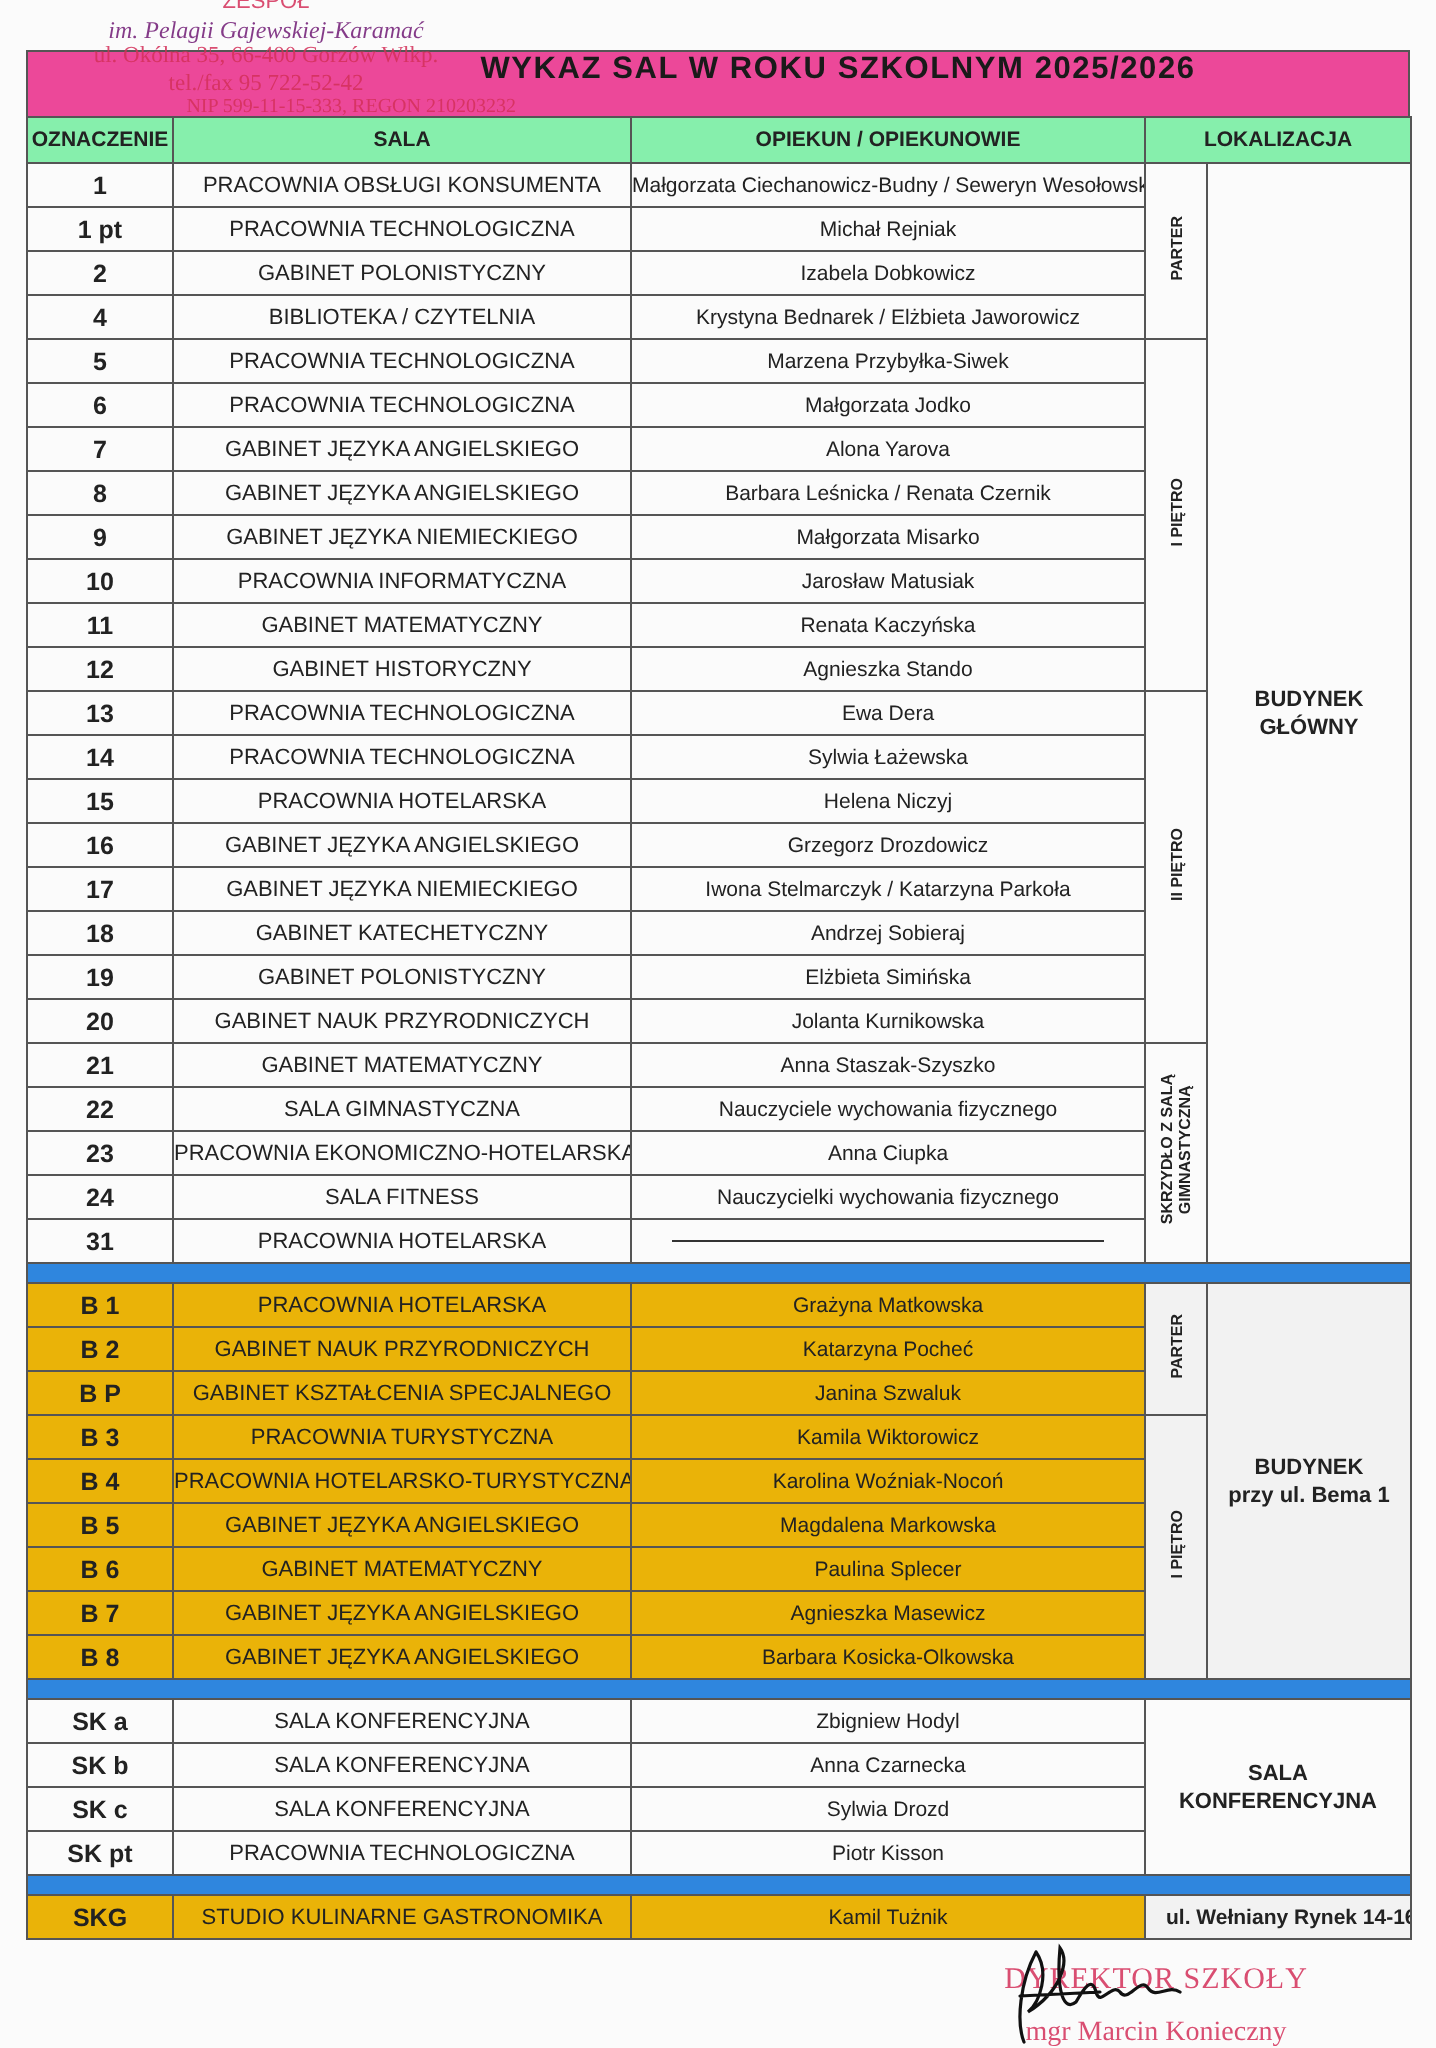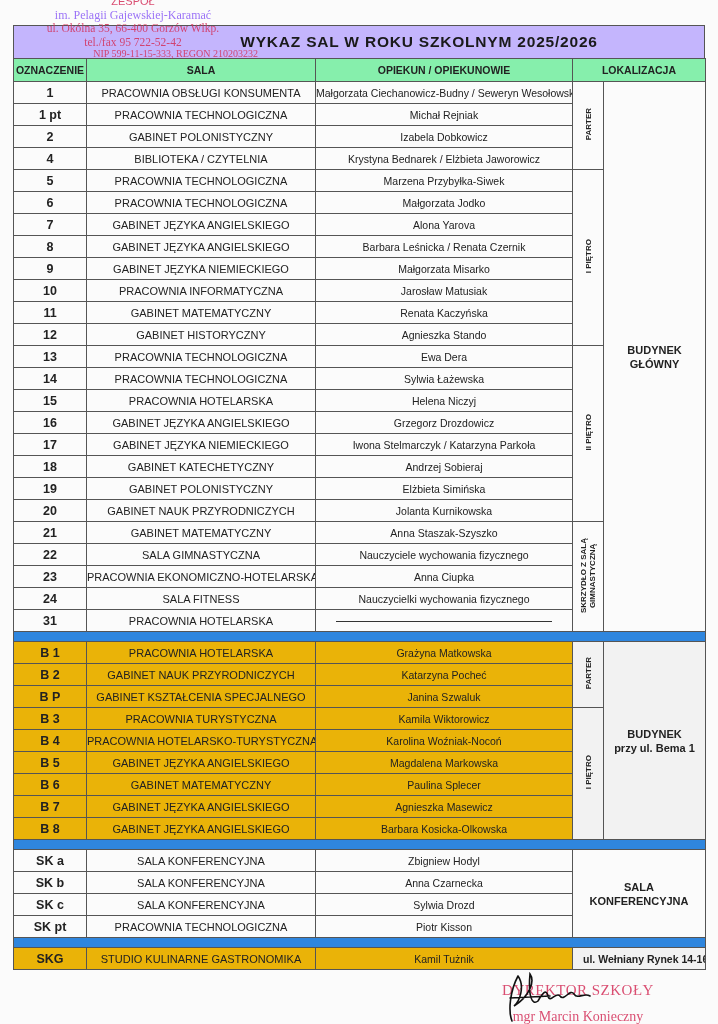--- a/index.html
+++ b/index.html
@@ -1,18 +1,18 @@
 <!DOCTYPE html>
 <html><head>
 <meta charset="utf-8">
 <style>
   html,body{margin:0;padding:0;}
   body{width:718px;height:1024px;background:#fbfbfb;position:relative;overflow:hidden;font-family:"Liberation Sans",sans-serif;color:#222;}
   .sheet{position:absolute;left:13px;top:25px;width:692px;}
-  .titlebar{height:33px;background:#c4b5fd;border:1px solid #555;border-bottom:none;display:flex;align-items:center;justify-content:center;box-sizing:border-box;}
+  .titlebar{height:33px;background:#ec4899;border:1px solid #555;border-bottom:none;display:flex;justify-content:center;box-sizing:border-box;}
   .titlebar span{font-weight:bold;font-size:15.5px;letter-spacing:0.8px;color:#1a1a1a;margin-left:120px;}
   table{border-collapse:collapse;width:692px;table-layout:fixed;}
   td,th{border:1px solid #555;text-align:center;vertical-align:middle;padding:0;font-size:11px;height:21px;line-height:12px;overflow:hidden;white-space:nowrap;}
   th{background:#86efac;font-weight:bold;font-size:10.5px;height:22px;}
   td.num{font-weight:bold;font-size:12.5px;}
   td.room{font-size:11px;}
   td.owner{font-size:10.5px;}
   .floor{width:30px;}
   .vtext{writing-mode:vertical-rl;transform:rotate(180deg);font-weight:bold;font-size:8px;display:inline-block;line-height:9px;}
   .loc{font-weight:bold;font-size:11px;line-height:14px;white-space:normal;}
@@ -281,21 +281,21 @@
           <td class="room">STUDIO KULINARNE GASTRONOMIKA</td>
           <td class="owner">Kamil Tużnik</td>
           <td class="loc plain" rowspan="1" colspan="2" style="white-space: nowrap; font-size: 10.5px; padding-left: 10px;">ul. Wełniany Rynek 14-16</td>
         </tr>
       </tbody>
   </table>
 </div>
 
 <div class="stamp" style="left:8px;top:-4px;width:250px;">
   <div style="font-size:11px;font-family:'Liberation Sans',sans-serif;">ZESPÓŁ</div>
-  <div style="font-size:12px;color:#8b5cf6;margin-top:2px;">im. Pelagii Gajewskiej-Karamać</div>
+  <div style="font-size:12px;font-style:italic;color:#701a75;margin-top:2px;">im. Pelagii Gajewskiej-Karamać</div>
   <div style="font-size:11.5px;margin-top:2px;">ul. Okólna 35, 66-400 Gorzów Wlkp.</div>
   <div style="font-size:11.5px;margin-top:2px;">tel./fax 95 722-52-42</div>
   <div style="font-size:10px;margin-top:1px;text-align:right;">NIP 599-11-15-333, REGON 210203232</div>
 </div>
 
 <div class="stamp" style="left:478px;top:983px;width:200px;">
   <div style="font-size:15px;letter-spacing:0.5px;">DYREKTOR SZKOŁY</div>
   <div style="font-size:14px;margin-top:12px;">mgr Marcin Konieczny</div>
 </div>
 

